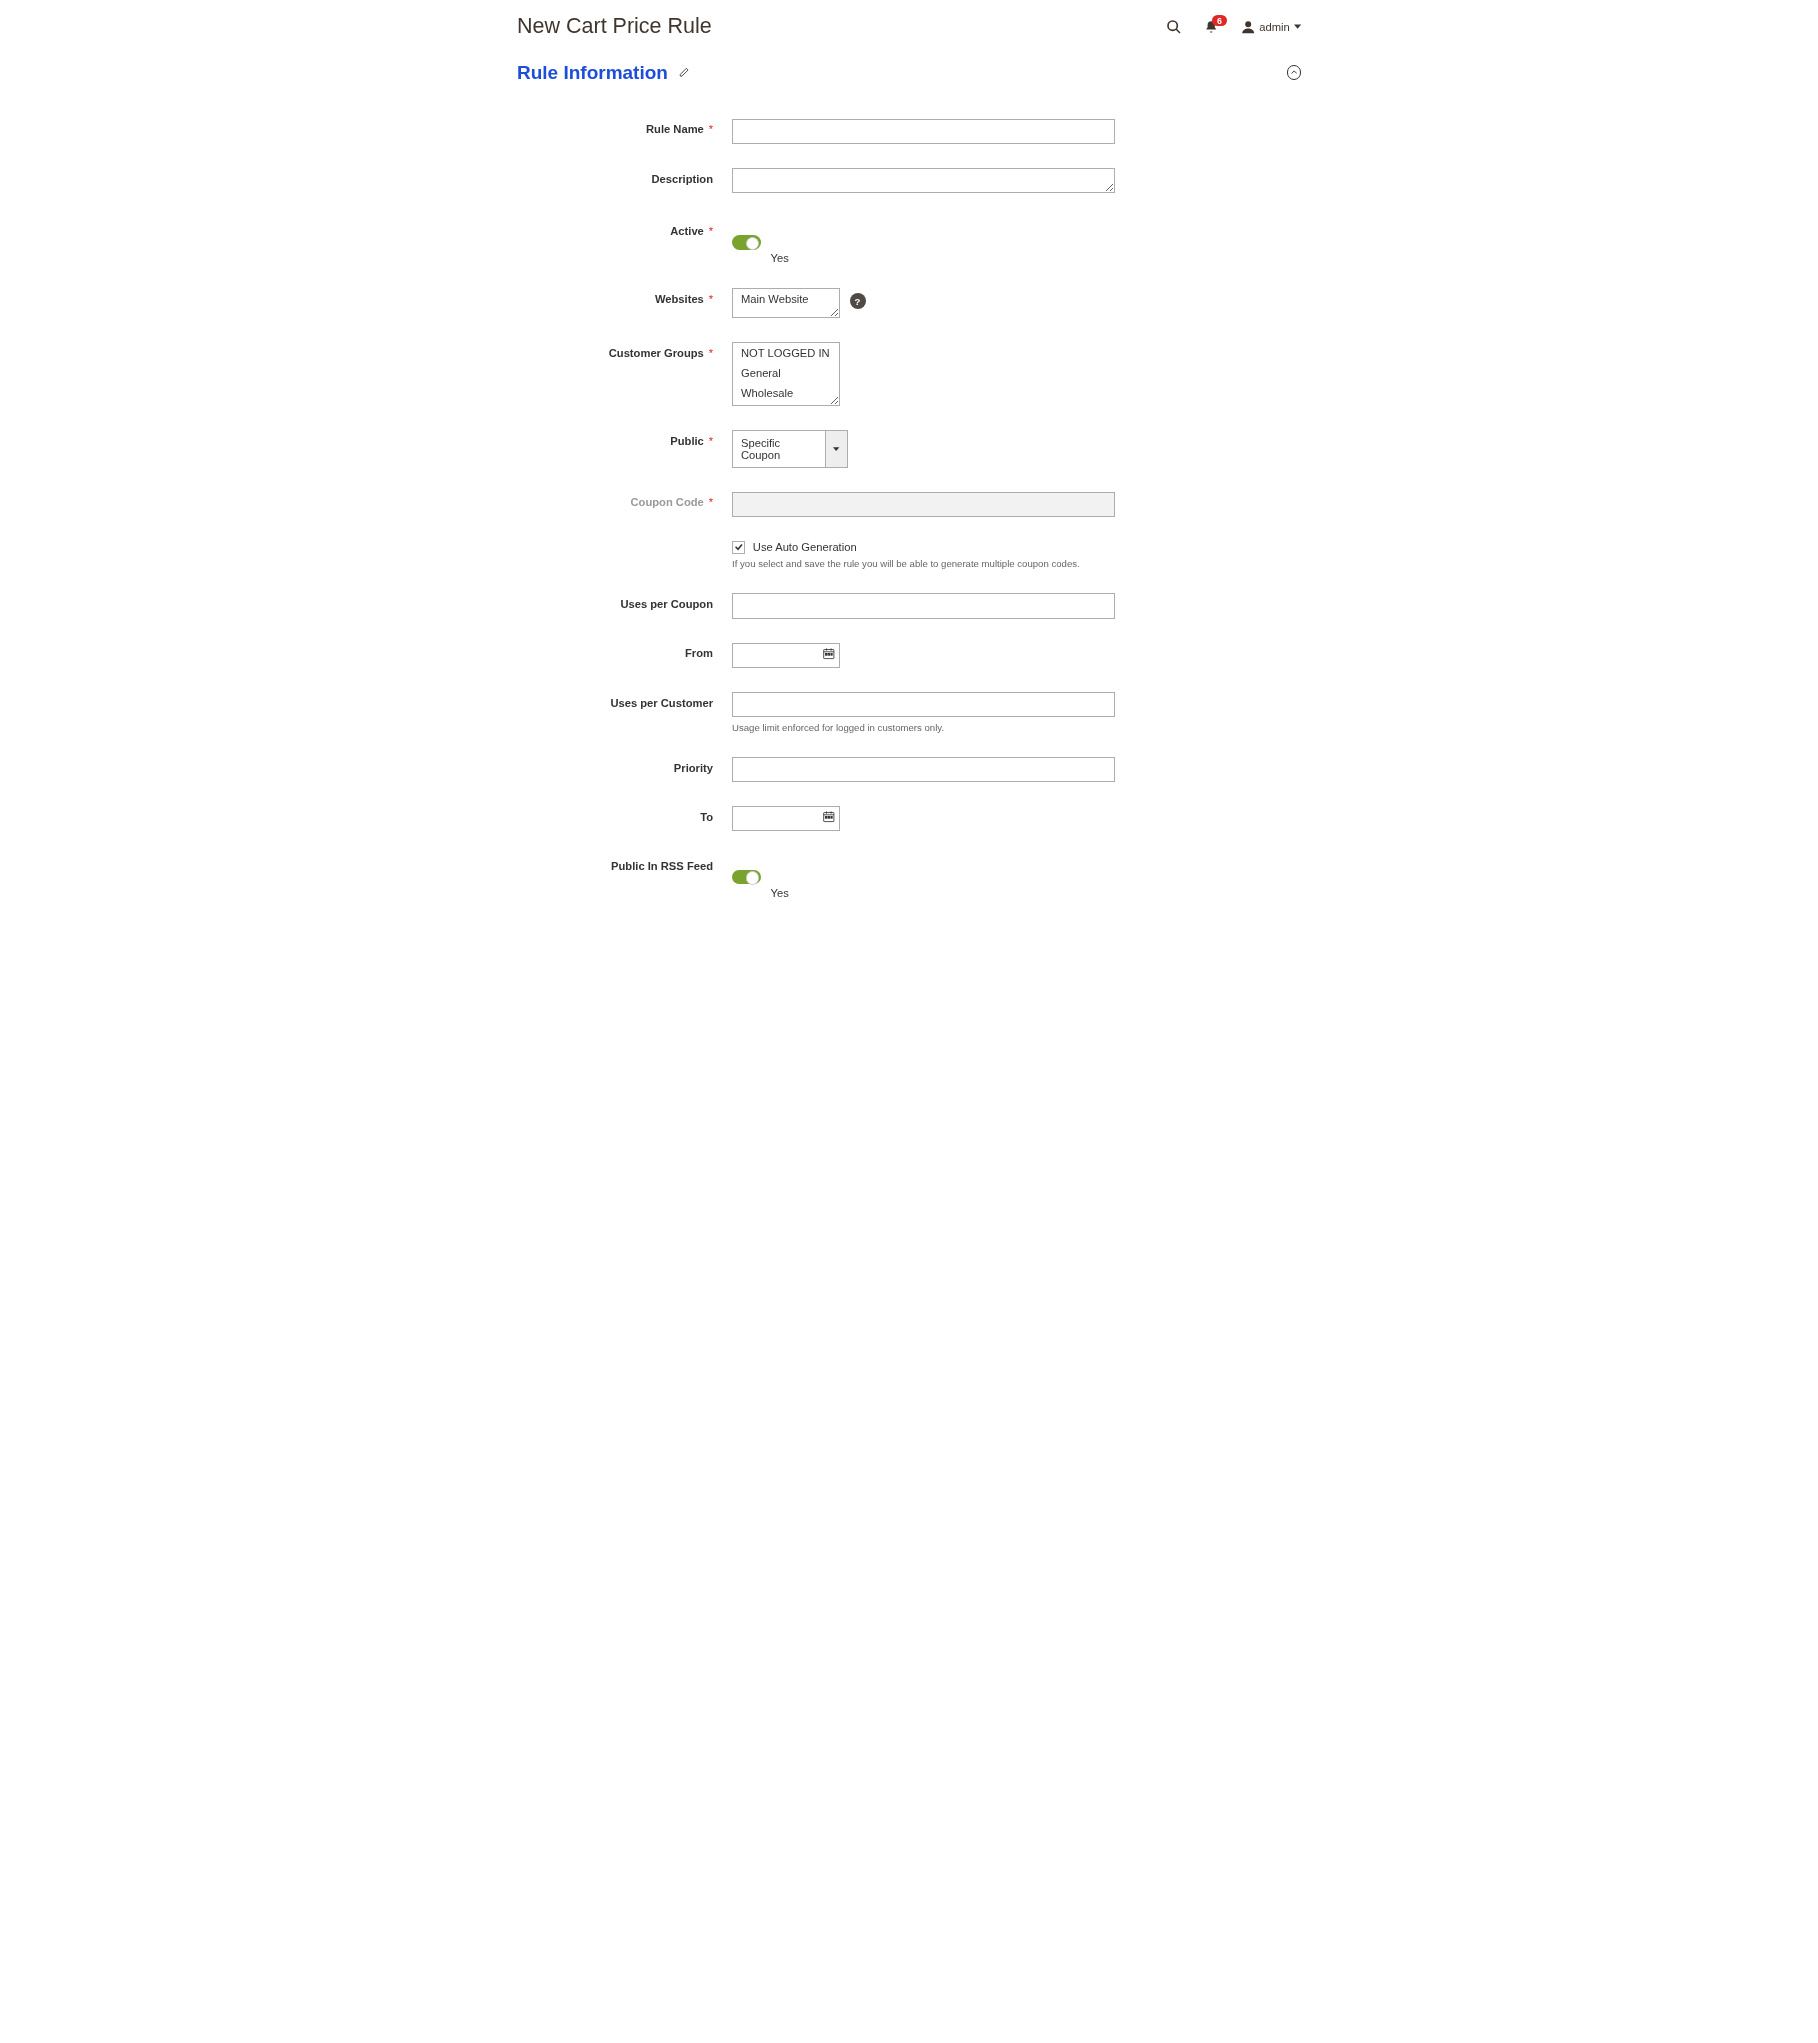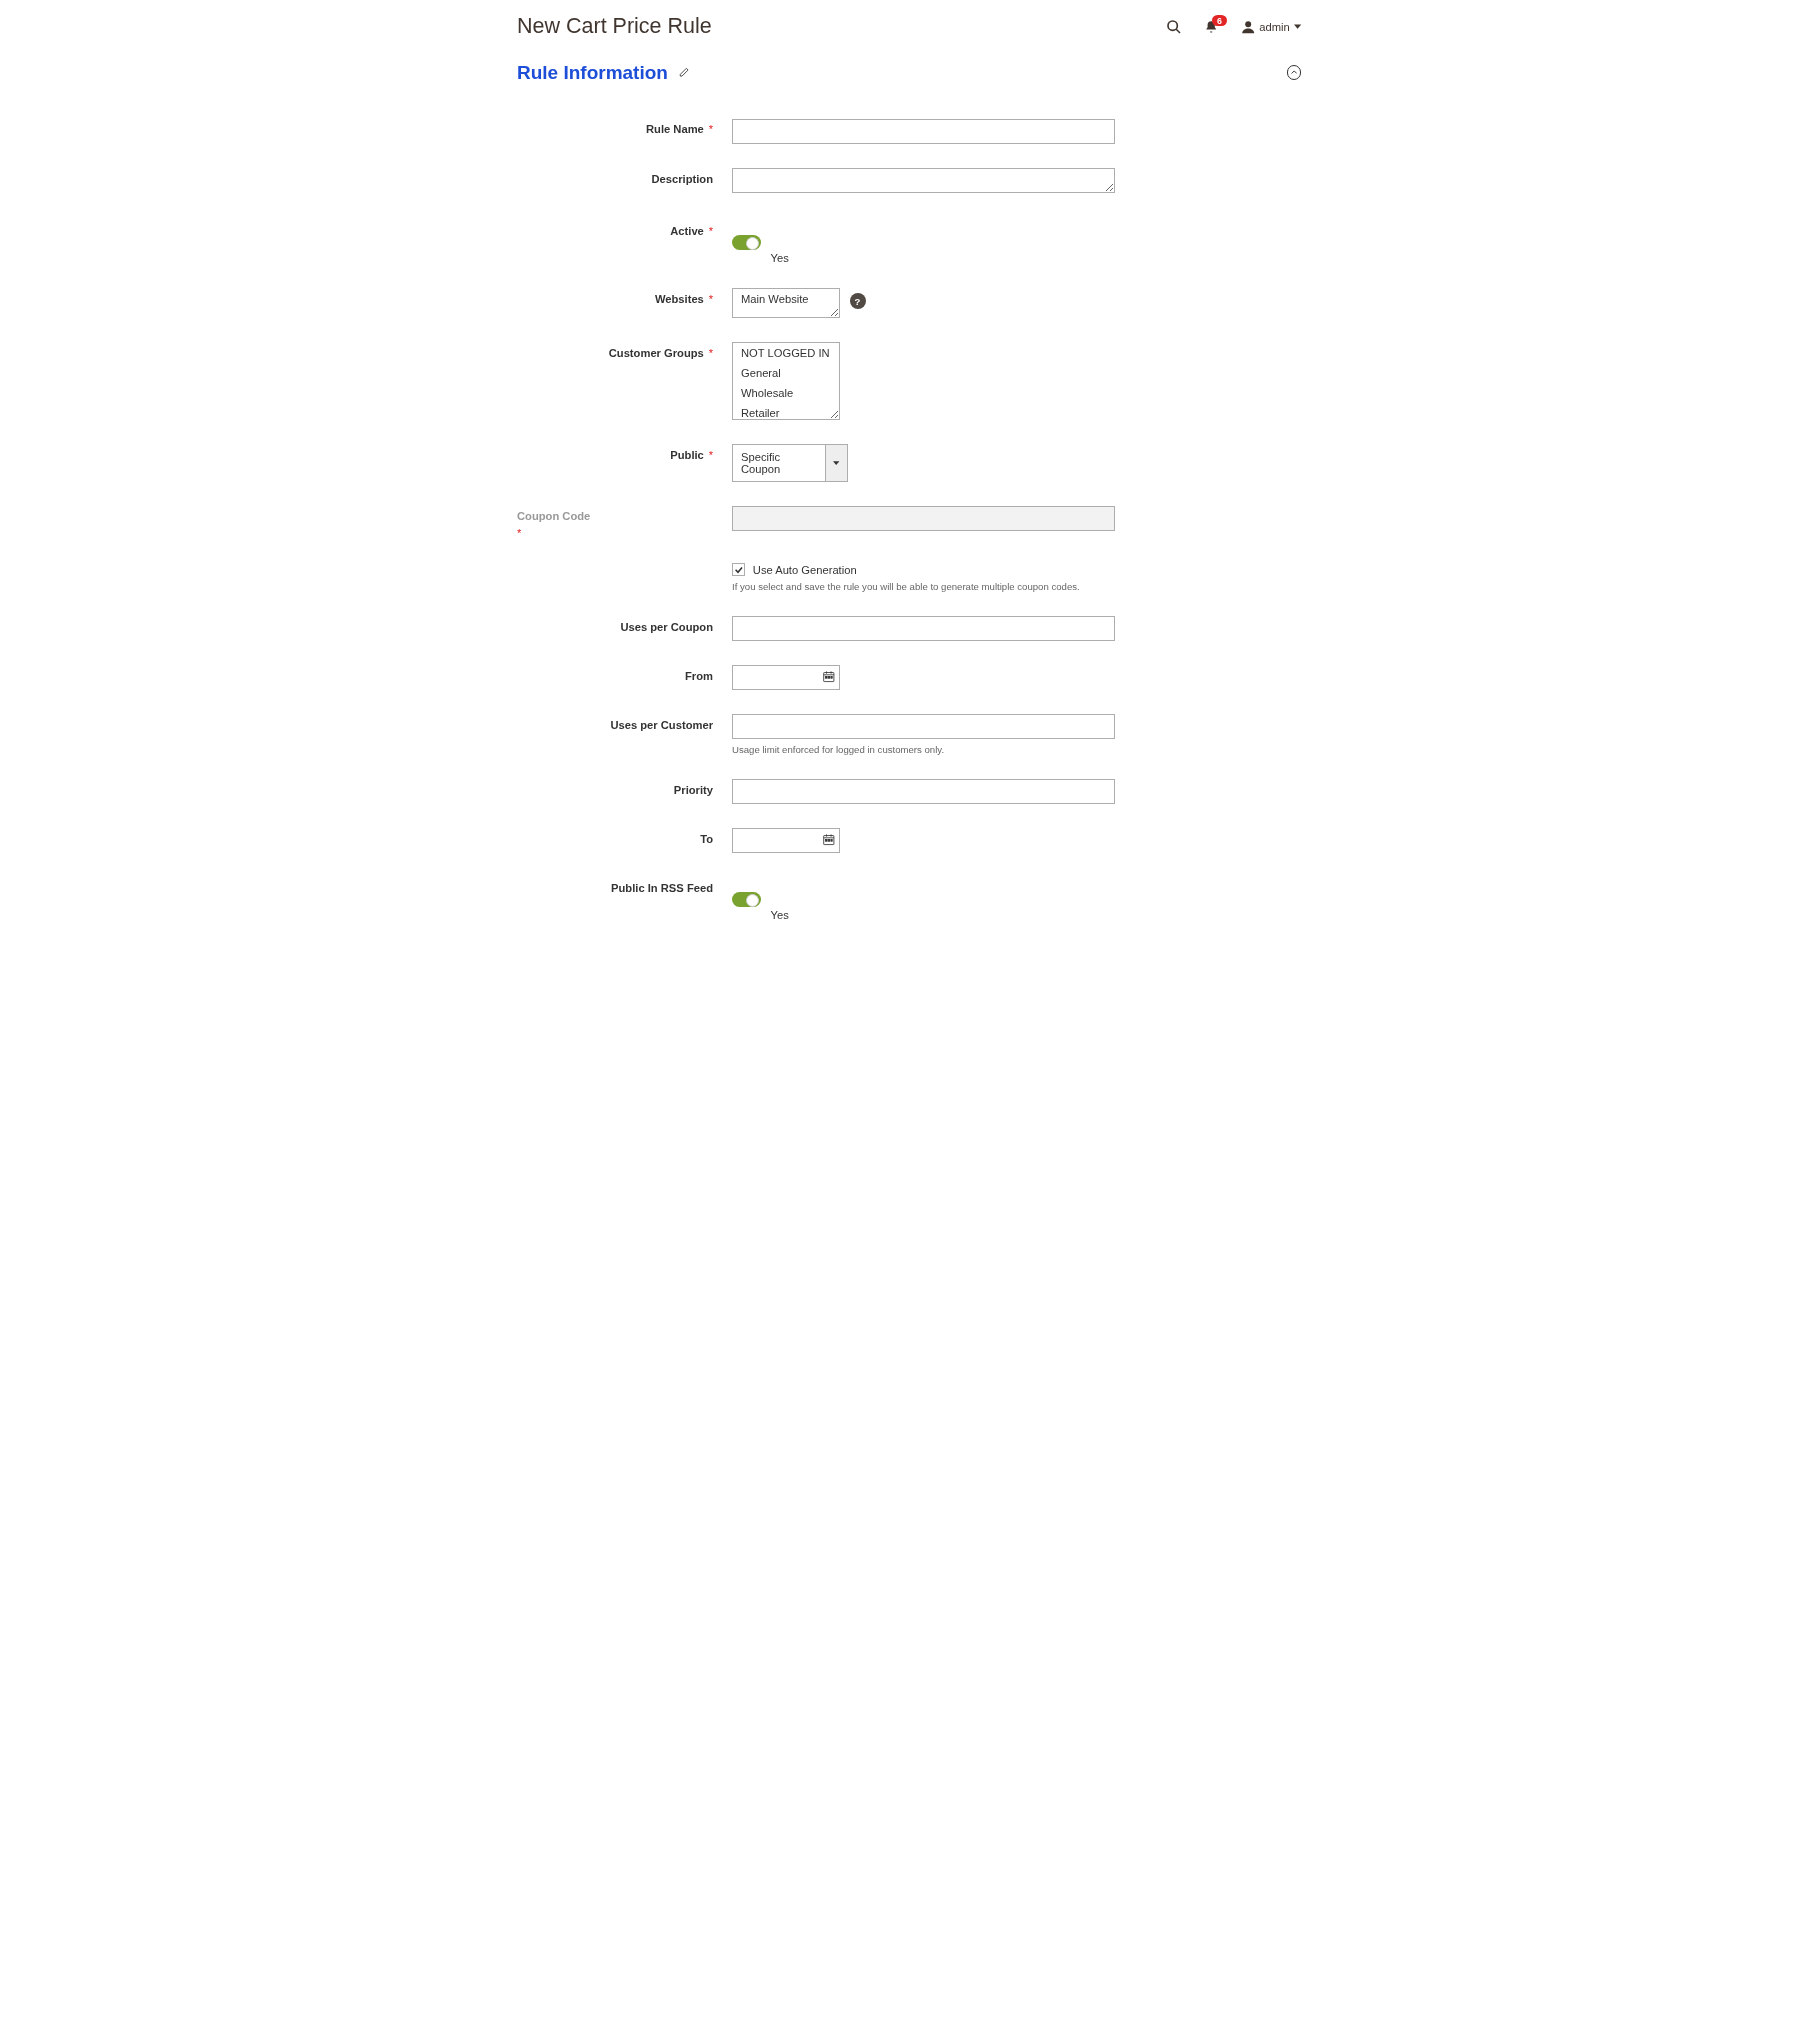--- a/index.html
+++ b/index.html
@@ -18,21 +18,21 @@
 
   .section-header { display: flex; align-items: center; justify-content: space-between; margin-bottom: 35px; }
   .section-title-wrap { display: flex; align-items: center; gap: 11.2px; }
   .section-title { font-size: 19px; font-weight: 700; color: #1d4ed8; }
   .edit-icon-sm, .collapse-circle { cursor: pointer; }
   .collapse-circle { width: 14.4px; height: 14.4px; border: 0.8px solid #333; border-radius: 50%; display: flex; align-items: center; justify-content: center; }
 
   .form-row { display: flex; align-items: flex-start; margin-bottom: 24px; }
   .form-row.tight { margin-bottom: 8px; }
   .label-col { width: 215px; text-align: right; padding-right: 19px; padding-top: 4.8px; font-size: 11.2px; font-weight: 700; color: #333; display: flex; justify-content: flex-end; align-items: baseline; gap: 4.8px; }
-  .label-col.disabled { color: #999; flex-direction: column; }
+  .label-col.disabled { color: #999; }
   .req { color: #e22626; font-weight: 400; }
   .field-col { flex: 0 0 383px; position: relative; }
   .field-col-sm { flex: 0 0 108px; position: relative; }
   .field-col-coupon { flex: 0 0 116px; position: relative; }
 
   input.text-input, textarea.text-area, select.select-input {
     width: 100%; border: 0.8px solid #adadad; font-size: 11.2px; padding: 5.6px 8px; font-family: inherit; background: #fff;
   }
   input.text-input:disabled { background: #f2f2f2; }
   textarea.text-area { resize: both; height: 25.5px; min-height: 25.5px; }
@@ -147,21 +147,21 @@
       <span class="help-icon">?</span>
     </div>
   </div>
 
   <div class="form-row">
     <div class="label-col">
         <span>Customer Groups</span>
         <span class="req">*</span>
       </div>
     <div class="field-col-sm">
-      <div class="multi-select" style="height:78px">
+      <div class="multi-select" style="height:64px">
         <div class="opt">NOT LOGGED IN</div>
         <div class="opt">General</div>
         <div class="opt">Wholesale</div>
         <div class="opt">Retailer</div>
       </div>
     </div>
   </div>
 
   <div class="form-row">
     <div class="label-col">

